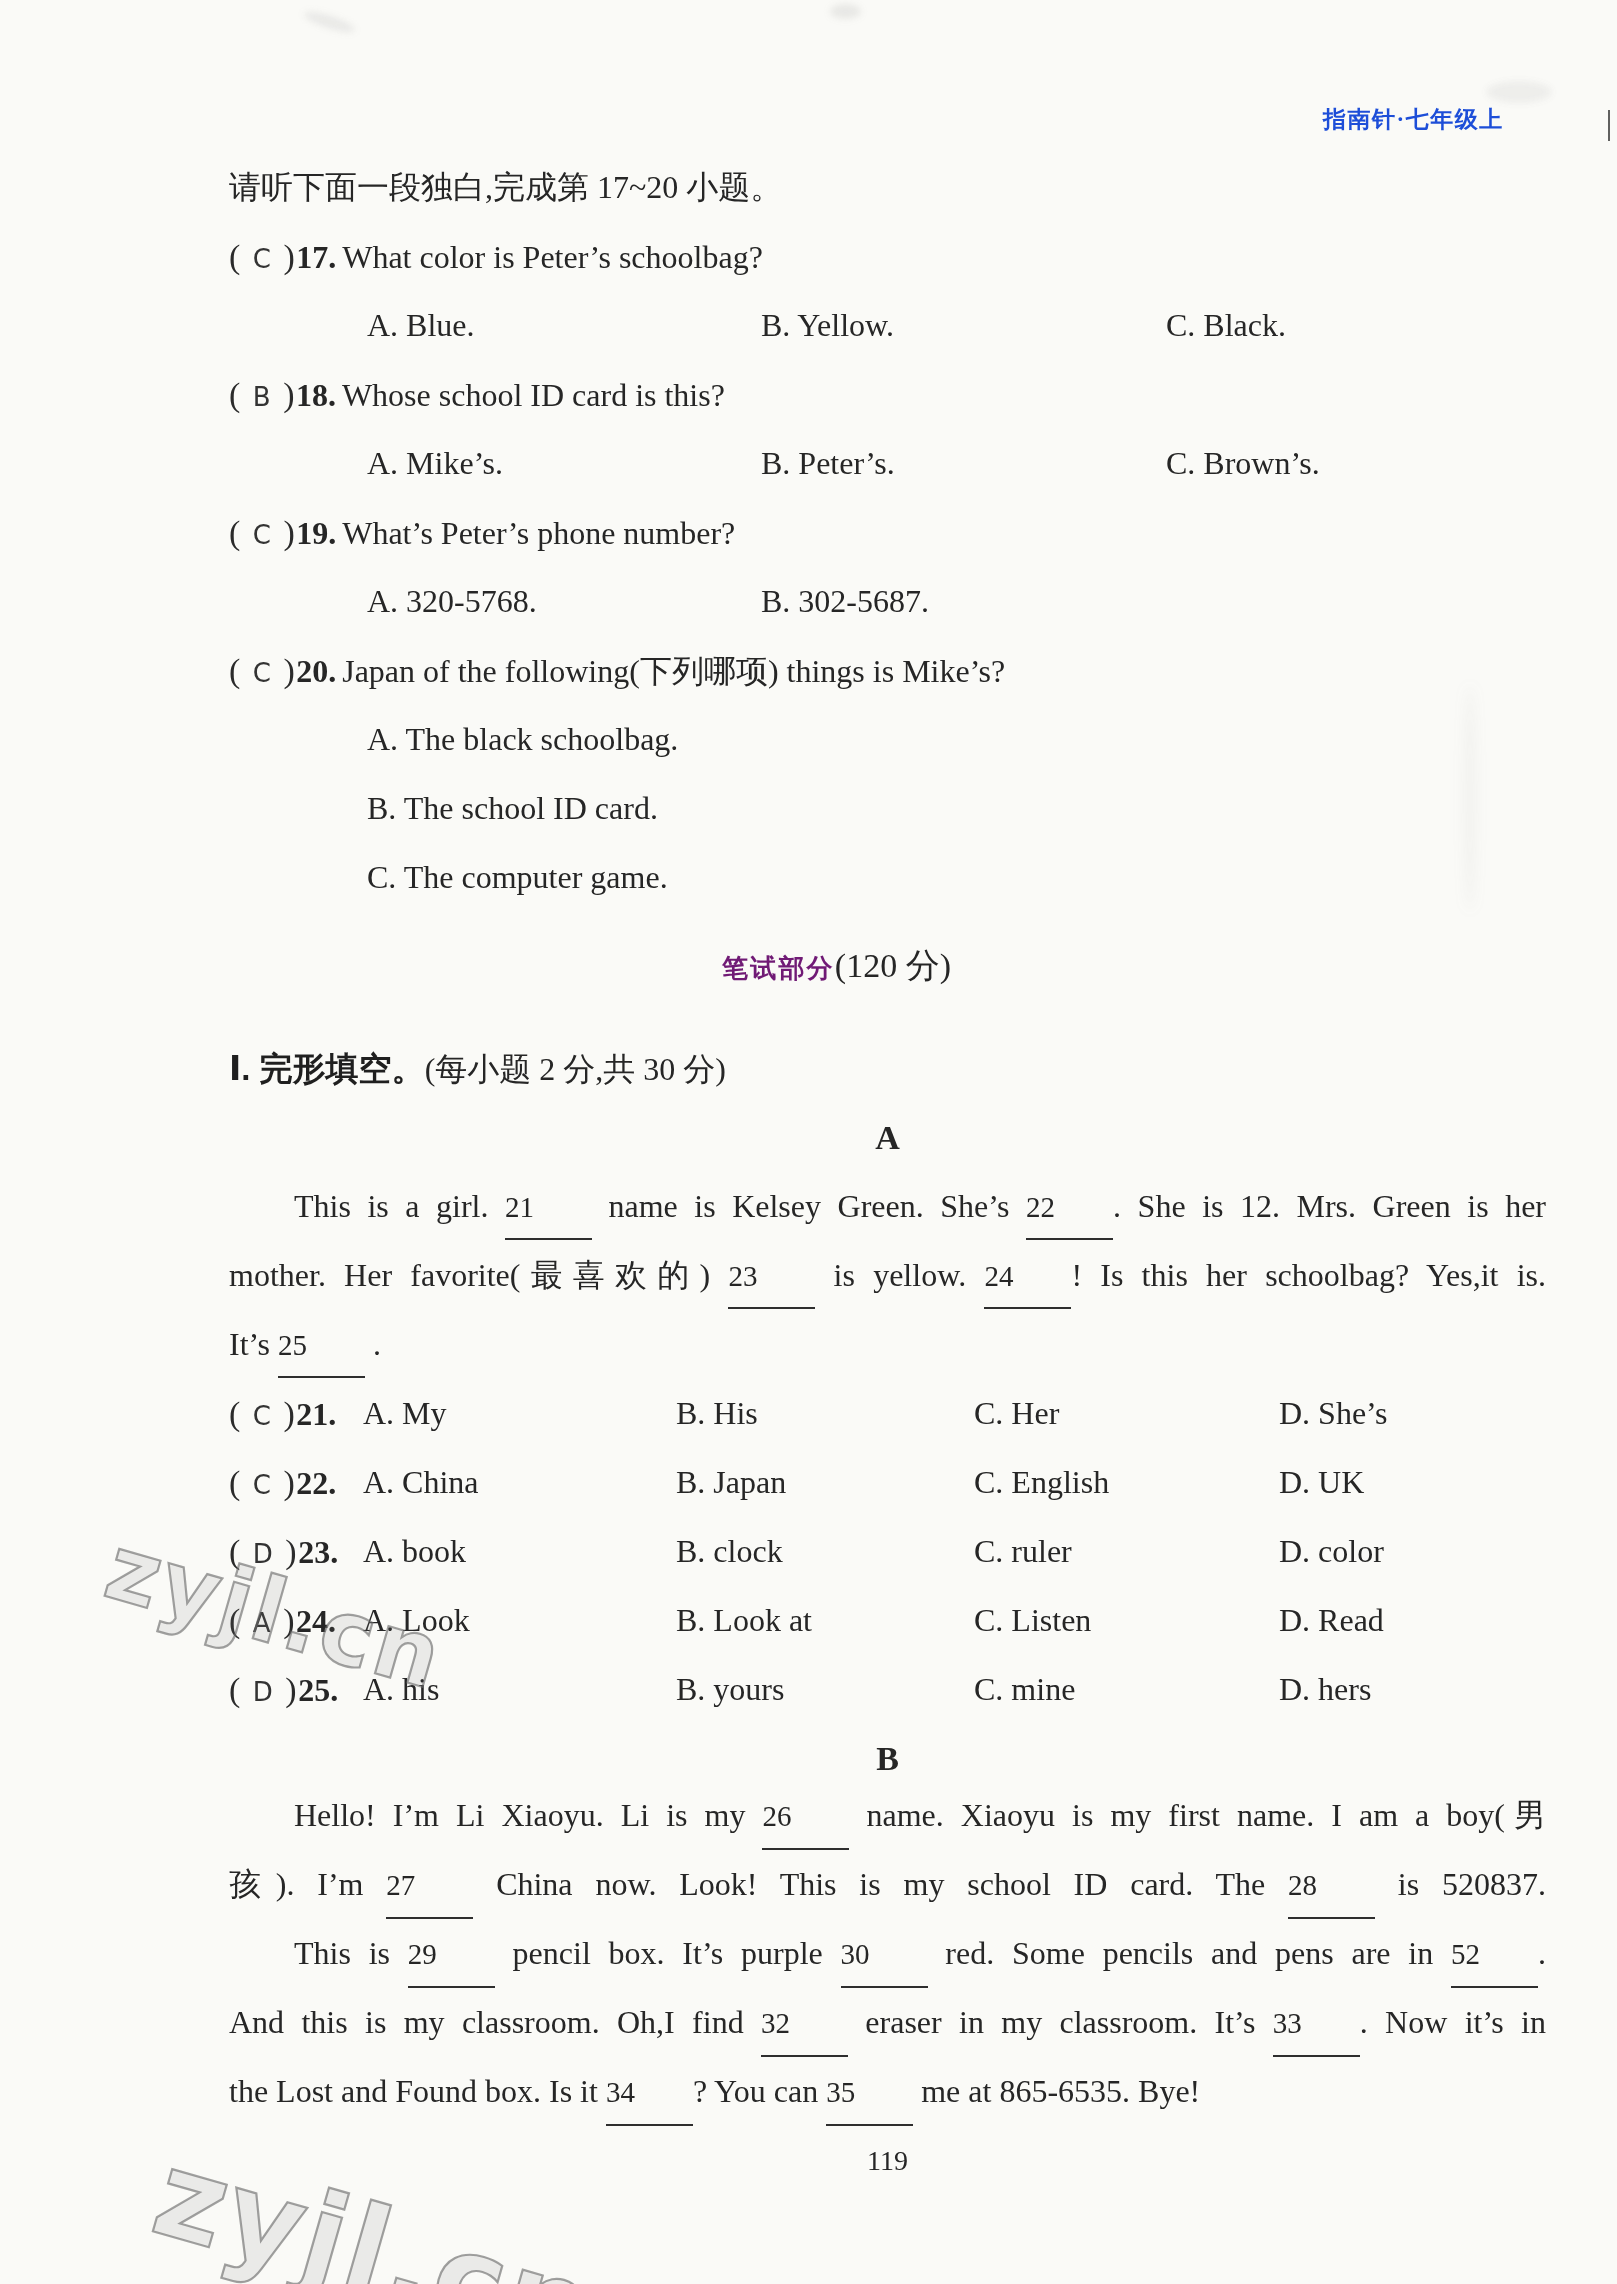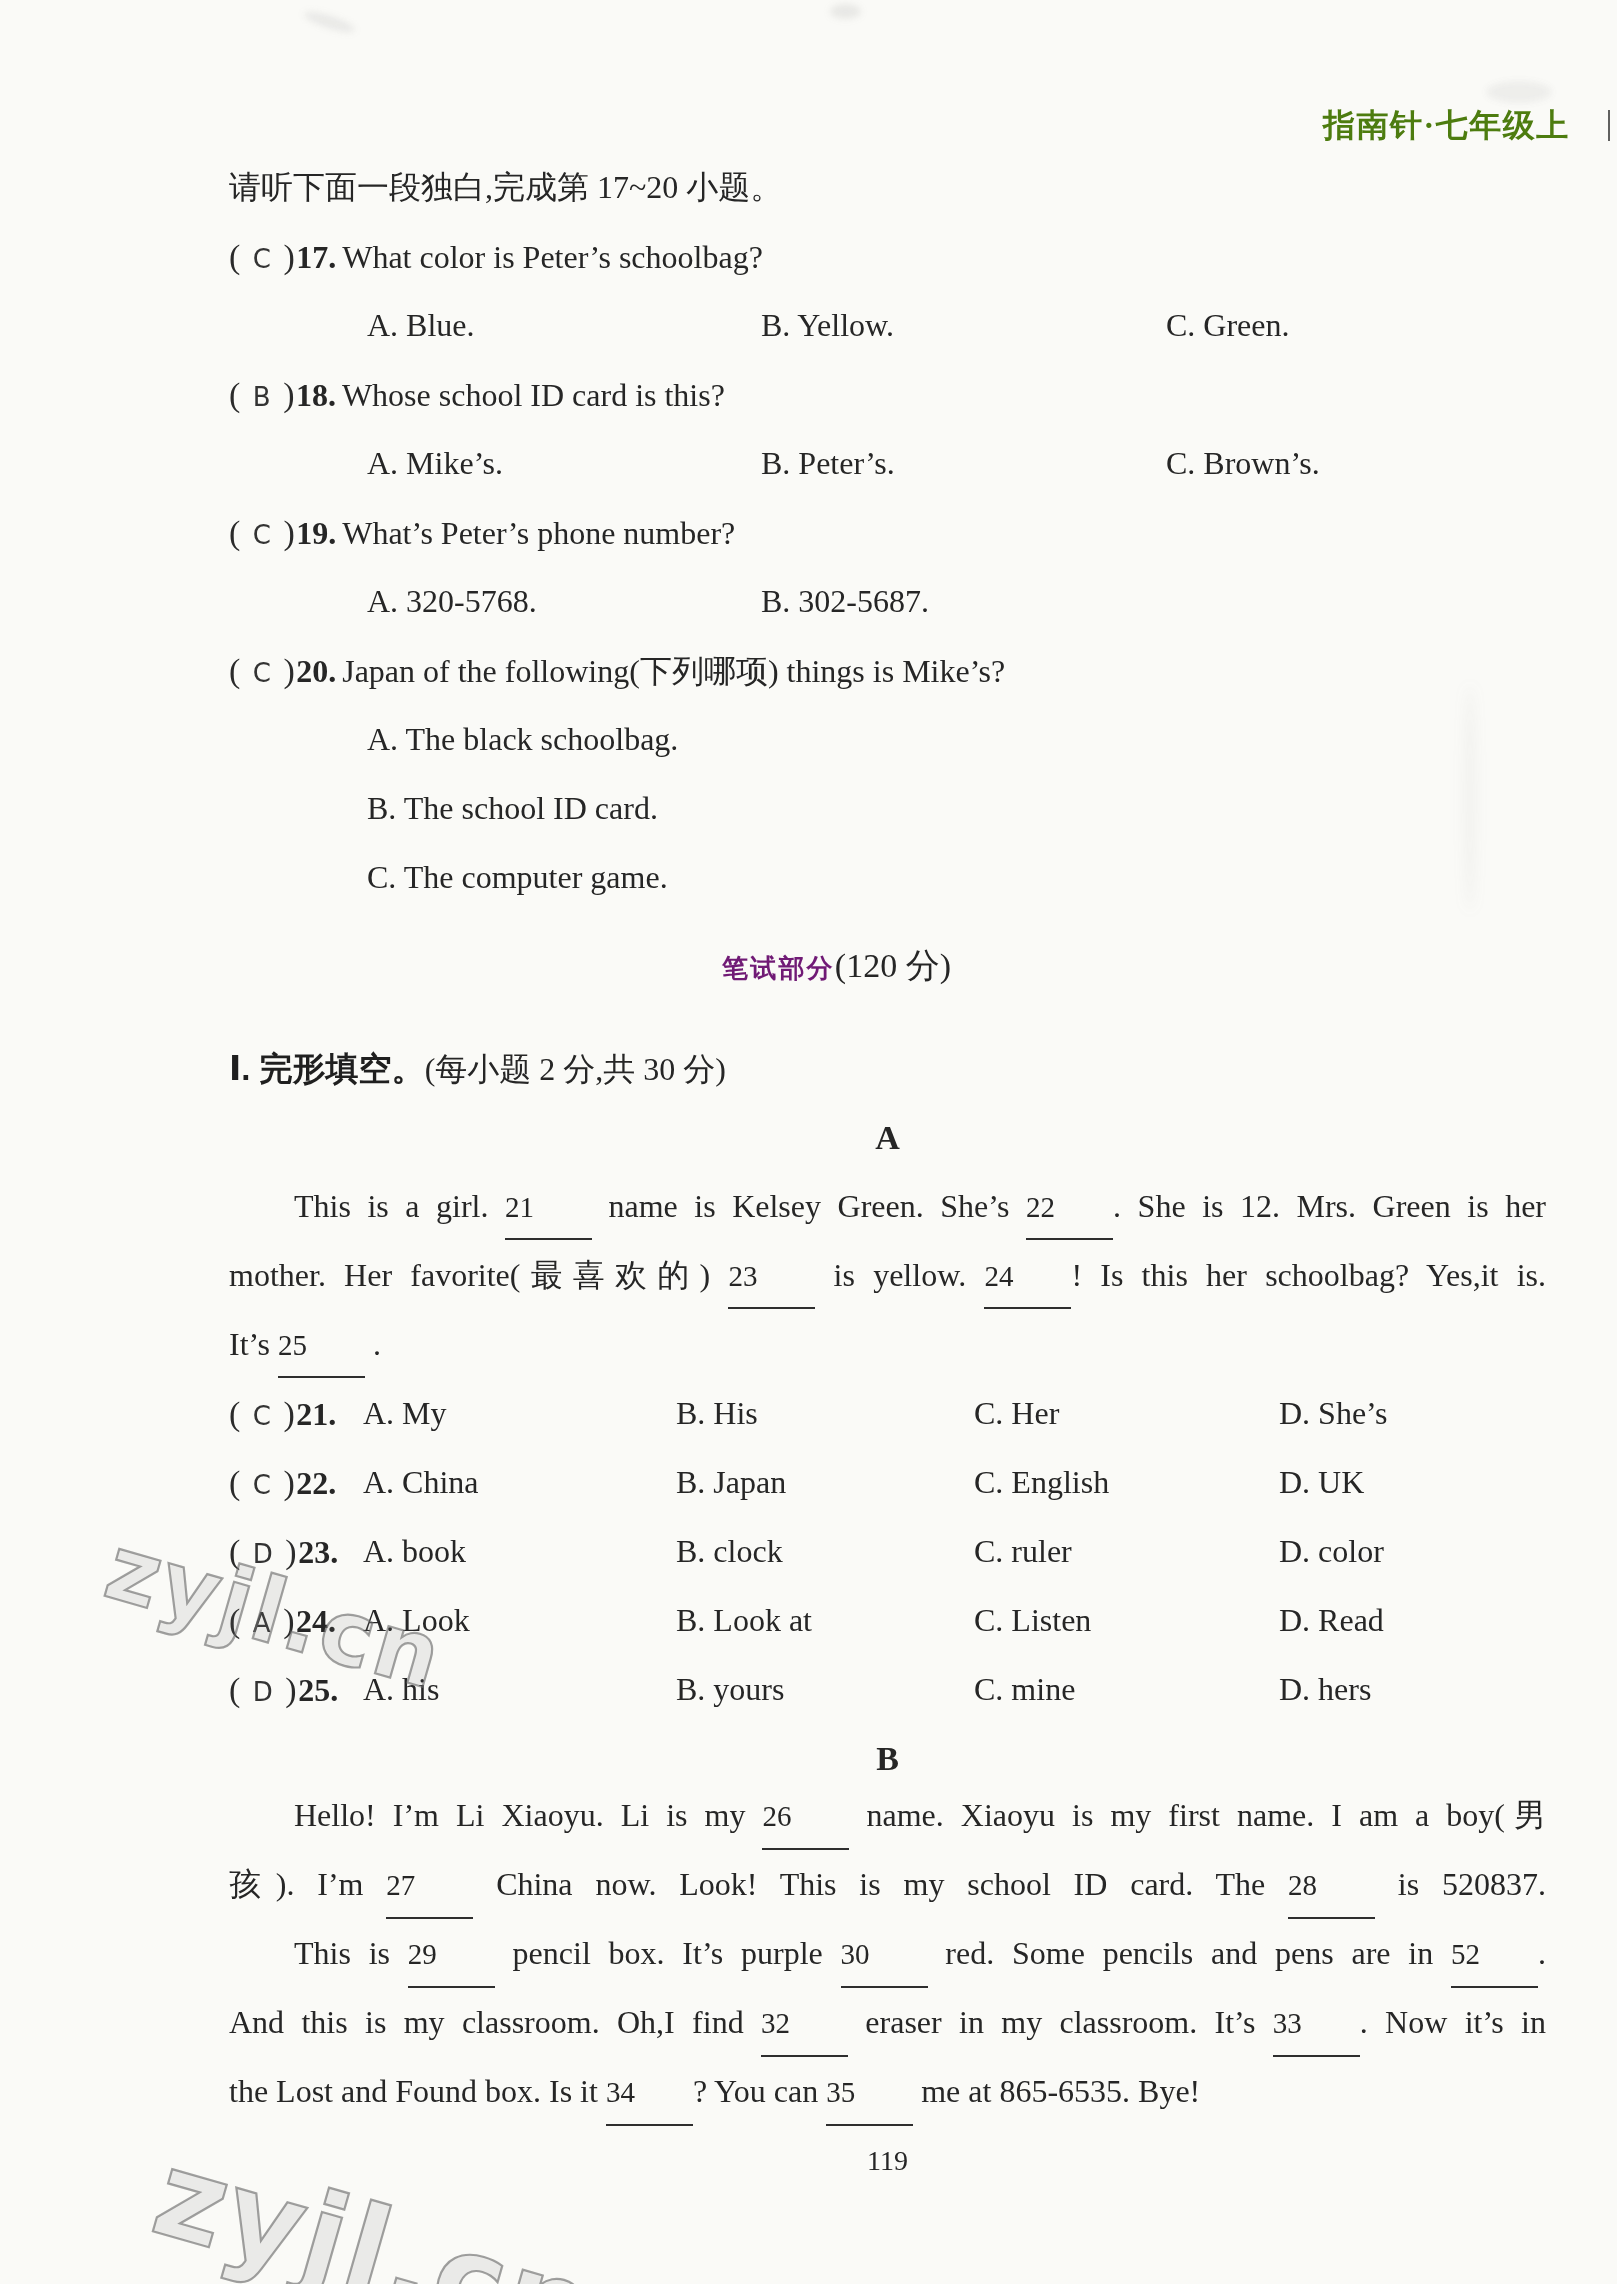--- a/index.html
+++ b/index.html
@@ -1,22 +1,22 @@
 <!DOCTYPE html>
 <html style="font-size:11.8px"><head>
 <meta charset="utf-8">
 <style>
   html,body{margin:0;padding:0;background:#e8e8e6;}
   .page{
     position:relative;width:1618px;height:2284px;background:#fafaf7;overflow:hidden;
     font-family:"Liberation Serif","DejaVu Serif",serif;color:#262626;
   }
   .header-title{
-    position:absolute;left:1323px;top:104px;font-size:32px;font-weight:700;
-    letter-spacing:1.5px;white-space:nowrap;color:#4d7c0f;
+    position:absolute;left:1323px;top:104px;font-size:23px;font-weight:700;
+    letter-spacing:1.5px;white-space:nowrap;color:#1d4ed8;
   }
   .header-sliver{position:absolute;left:1608px;top:110px;width:7.4px;height:31px;
     border-left:2.9px solid #3a3a3a;border-right:2.9px solid #3a3a3a;opacity:.8;}
   .content{position:absolute;left:201px;top:153px;width:1317px;margin-left:28px;}
   .line{height:69px;line-height:69px;font-size:32px;white-space:nowrap;}
   .intro{font-size:32px;}
   .ans-paren{font-size:34px;color:#2b2b2b;}
   .ans-letter{font-family:"DejaVu Sans","Liberation Sans",sans-serif;font-size:26px;padding:0 12.5px;color:#333;}
   .q-num{font-weight:700;margin-left:1.5px;}
   .q-text{margin-left:5.9px;}
@@ -65,21 +65,21 @@
   <div class="header-sliver"></div>
 
   <div class="content">
     <div class="line intro">请听下面一段独白,完成第 17~20 小题。</div>
 
     <div id="listening-questions">
         <div class="line q-line"><span class="ans-label"><span class="ans-paren">(</span><span class="ans-letter">C</span><span class="ans-paren">)</span><span class="q-num">17.</span></span><span class="q-text">What color is Peter’s schoolbag?</span></div>
         <div class="line opt-grid3">
           <span class="opt">A. Blue.</span>
           <span class="opt">B. Yellow.</span>
-          <span class="opt">C. Green.</span>
+          <span class="opt">C. Black.</span>
         </div>
         <div class="line q-line"><span class="ans-label"><span class="ans-paren">(</span><span class="ans-letter">B</span><span class="ans-paren">)</span><span class="q-num">18.</span></span><span class="q-text">Whose school ID card is this?</span></div>
         <div class="line opt-grid3">
           <span class="opt">A. Mike’s.</span>
           <span class="opt">B. Peter’s.</span>
           <span class="opt">C. Brown’s.</span>
         </div>
         <div class="line q-line"><span class="ans-label"><span class="ans-paren">(</span><span class="ans-letter">C</span><span class="ans-paren">)</span><span class="q-num">19.</span></span><span class="q-text">What’s Peter’s phone number?</span></div>
         <div class="line opt-grid3">
           <span class="opt">A. 320-5768.</span>

